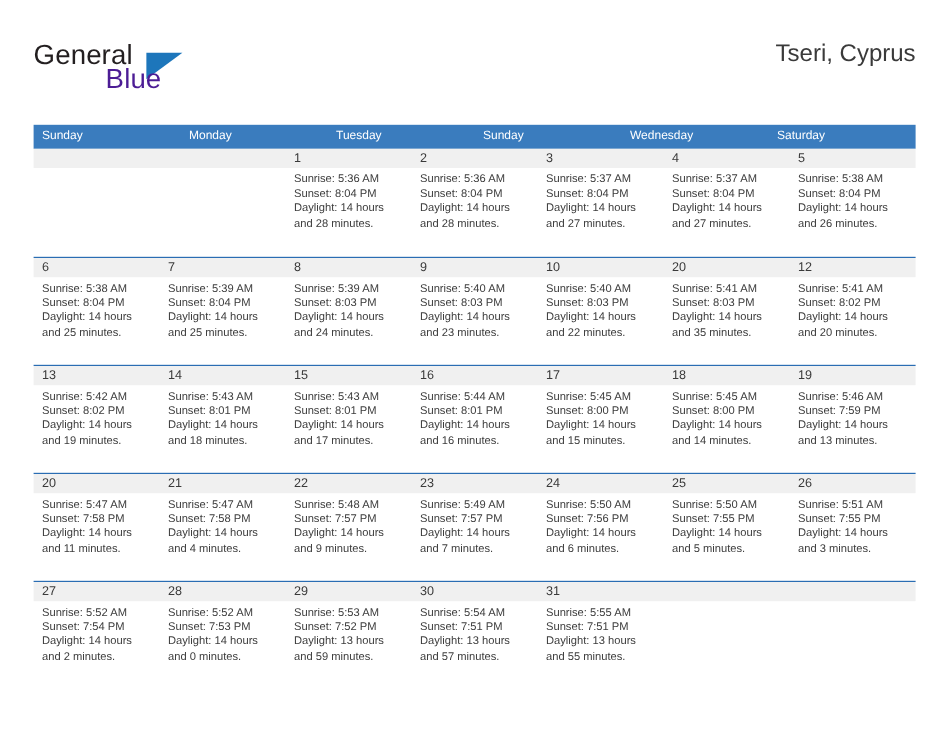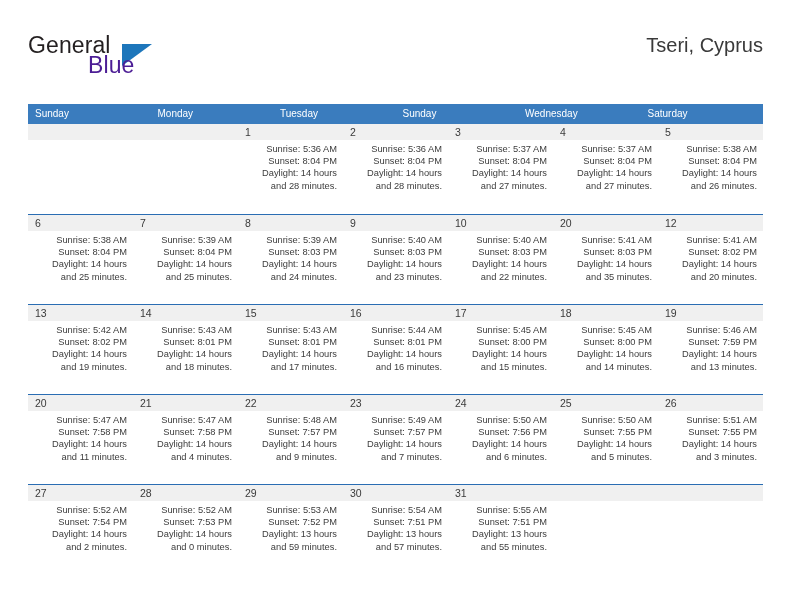--- a/index.html
+++ b/index.html
@@ -135,21 +135,20 @@
     overflow: hidden;
   }
   .cell-num {
     font-size: 10.5px;
     color: #3a3a3a;
     line-height: 16px;
     height: 16px;
   }
   .cell-lines {
     margin-top: 3px;
-    text-align: right;
   }
   .cell-line {
     font-size: 9.3px;
     color: #3c3c3c;
     line-height: 12.2px;
     white-space: nowrap;
   }
 </style>
 </head>
 <body>

